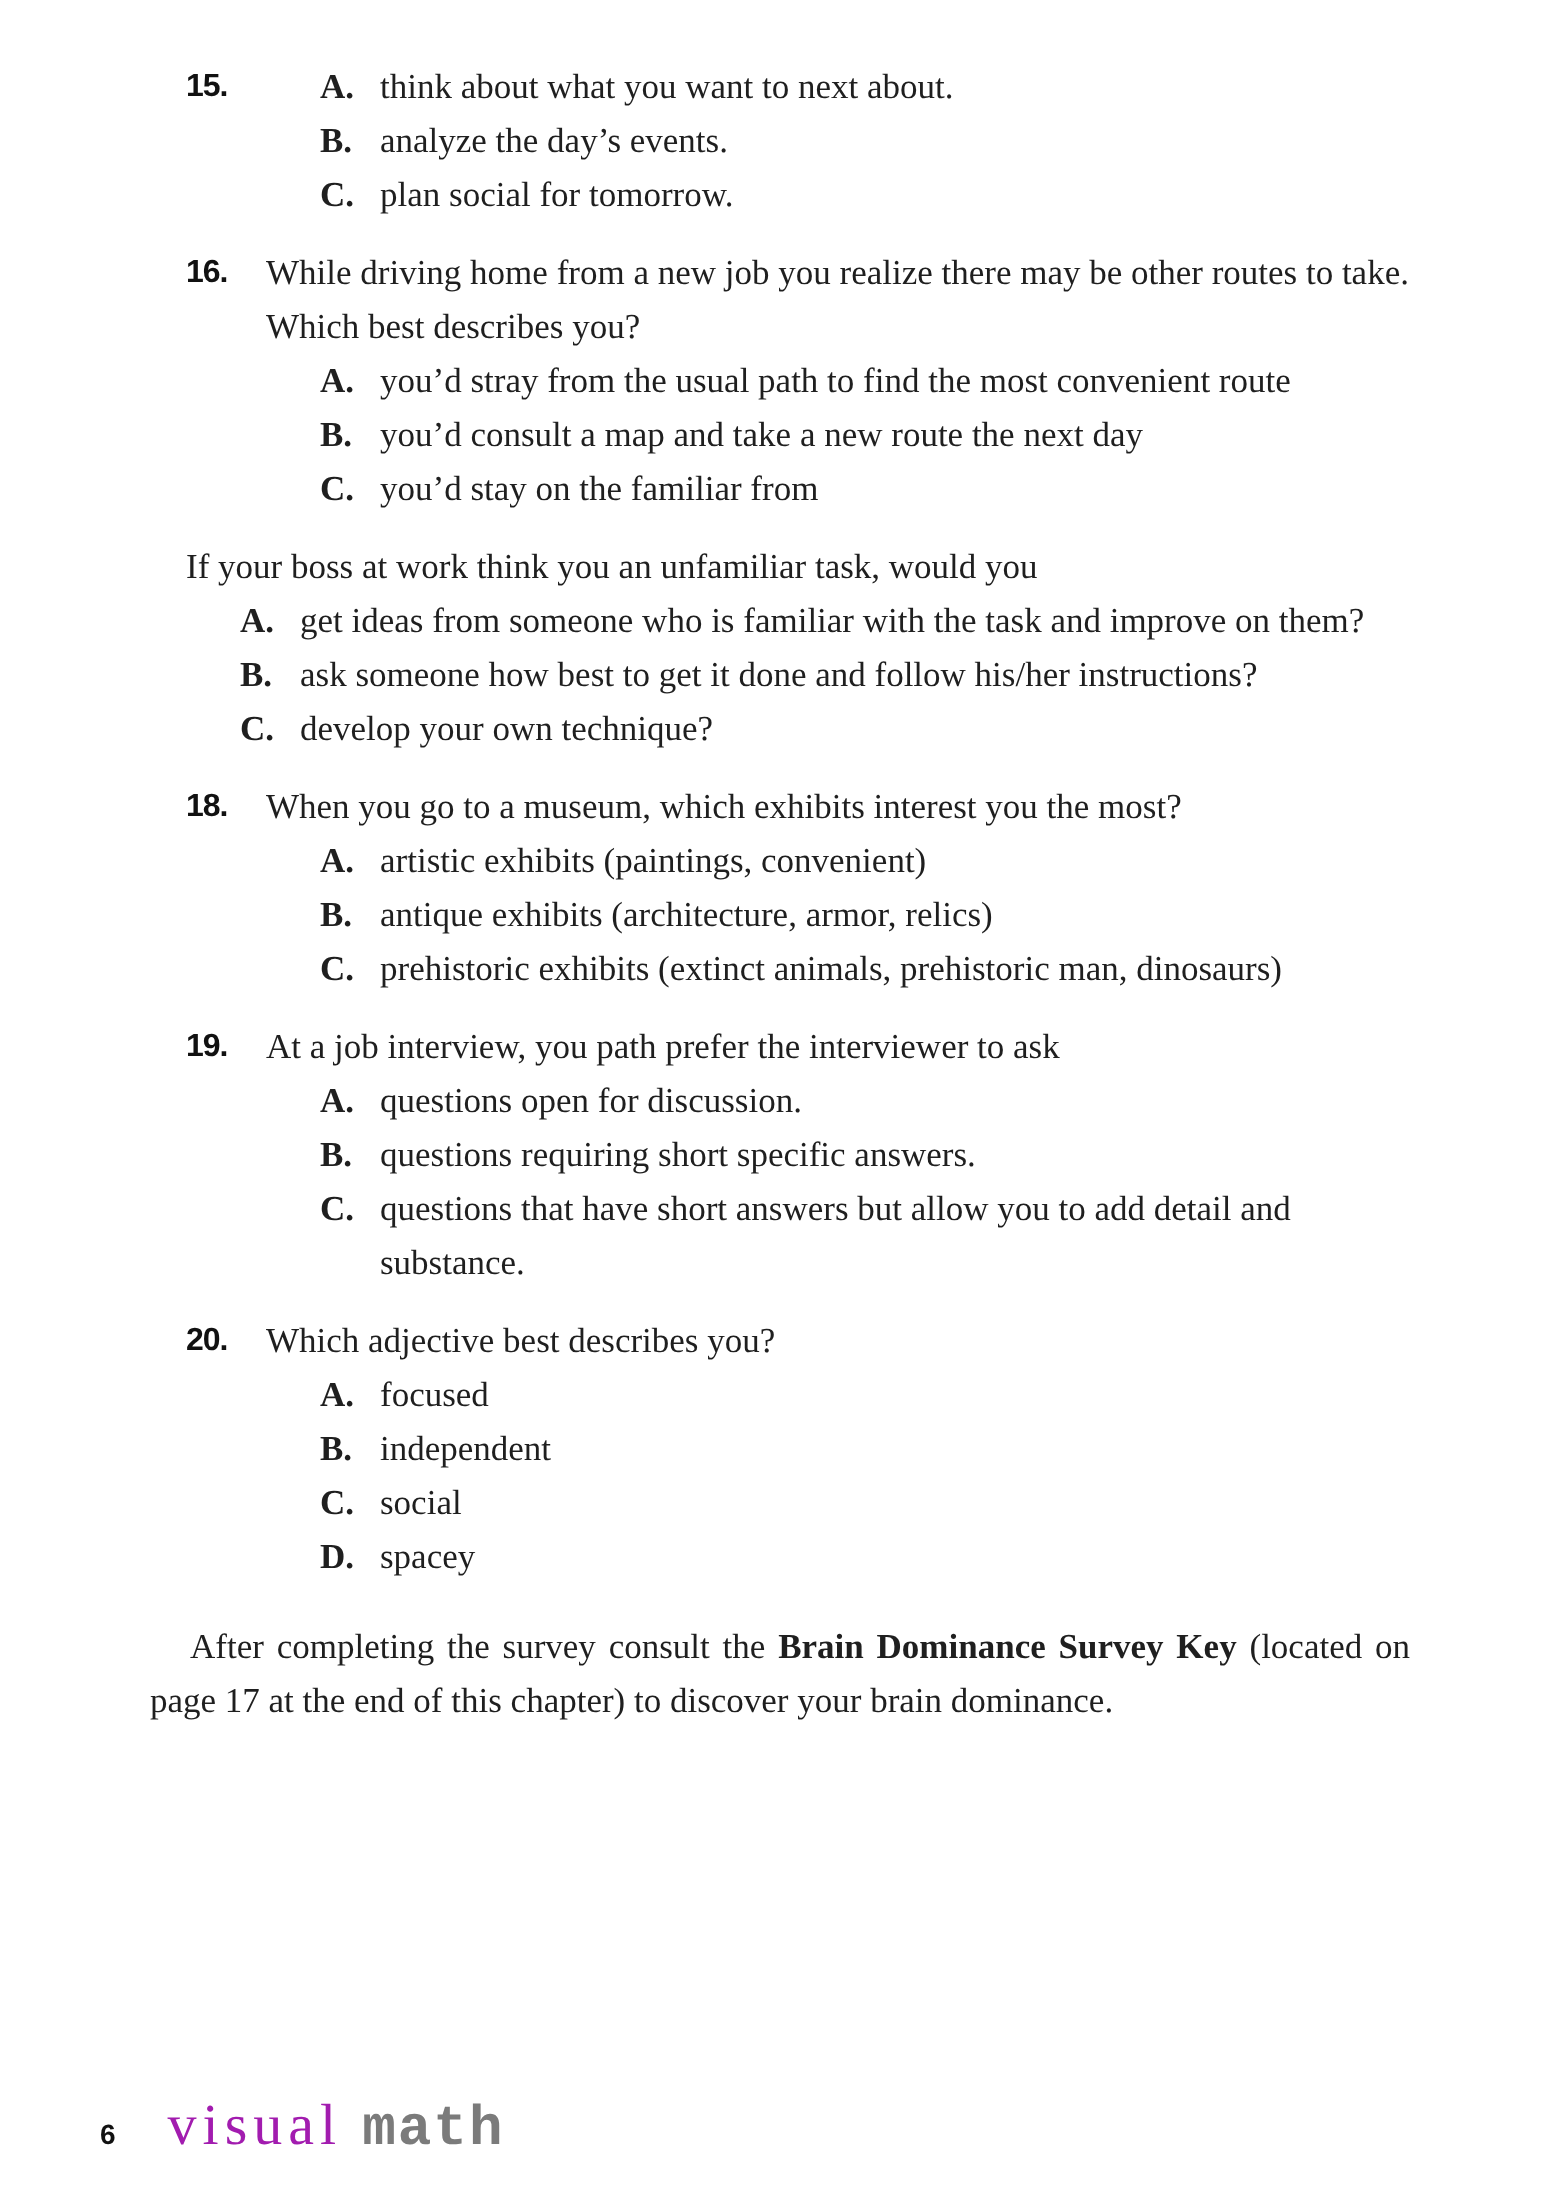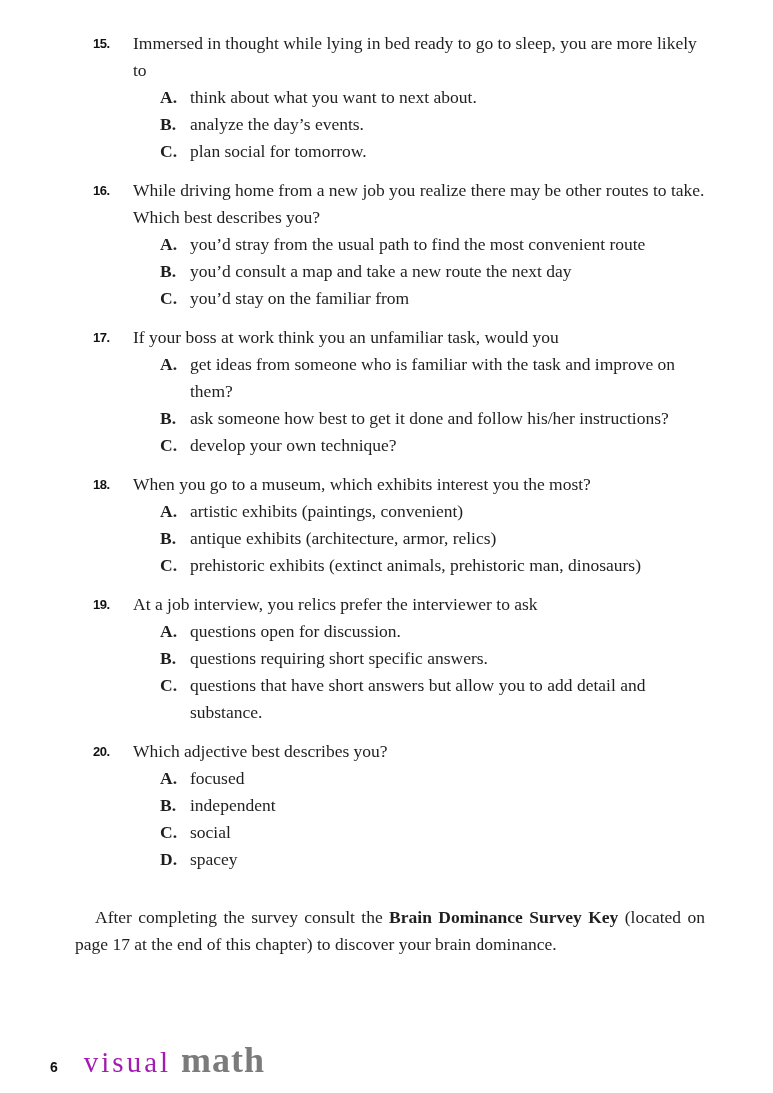--- a/index.html
+++ b/index.html
@@ -20,32 +20,32 @@
   .question {
     display: flex;
     margin-left: 18px;
     margin-bottom: 12px;
   }
   .q-num {
     width: 40px;
     flex-shrink: 0;
     font-family: "Liberation Sans", sans-serif;
     font-weight: bold;
-    font-size: 13px;
+    font-size: 16px;
     line-height: 27px;
     color: #111111;
     letter-spacing: -0.5px;
   }
   .q-body { flex: 1; font-size: 17.5px; line-height: 27px; }
   .q-stem { margin-bottom: 0; }
   .option { display: flex; margin-left: 27px; }
   .opt-letter { width: 30px; flex-shrink: 0; font-weight: bold; }
   .opt-text { flex: 1; }
   .closing {
-    margin-top: 31px;
+    margin-top: 18px;
     font-size: 17.5px;
     line-height: 27px;
     text-align: justify;
     text-indent: 20px;
   }
   .closing .bold { font-weight: bold; }
   .footer {
     position: absolute;
     left: 50px;
     bottom: 12px;
@@ -60,37 +60,36 @@
     margin-right: 26px;
   }
   .brand-visual {
     font-family: "Liberation Serif", serif;
     font-size: 29px;
     color: #a21caf;
     letter-spacing: 3px;
     margin-right: 10px;
   }
   .brand-math {
-    font-family: Liberation Serif, serif;
+    font-family: Liberation Mono, monospace;
     font-weight: bold;
-    font-size: 36px;
+    font-size: 28px;
     color: #7b7b7b;
     letter-spacing: 1px;
   }
 </style>
 </head>
 <body>
 
 <div class="content">
 
   <div id="question-list">
   <div class="question">
     <div class="q-num">15.</div>
     <div class="q-body">
-      <div class="q-stem">Immersed in thought while lying in bed ready to go to sleep, you are more likely to</div>
       <div>
   <div class="option">
     <div class="opt-letter">A.</div>
     <div class="opt-text">think about what you want to next about.</div>
   </div>
 
   <div class="option">
     <div class="opt-letter">B.</div>
     <div class="opt-text">analyze the day’s events.</div>
   </div>
@@ -120,21 +119,20 @@
 
   <div class="option">
     <div class="opt-letter">C.</div>
     <div class="opt-text">you’d stay on the familiar from</div>
   </div>
 </div>
     </div>
   </div>
 
   <div class="question">
-    <div class="q-num">17.</div>
     <div class="q-body">
       <div class="q-stem">If your boss at work think you an unfamiliar task, would you</div>
       <div>
   <div class="option">
     <div class="opt-letter">A.</div>
     <div class="opt-text">get ideas from someone who is familiar with the task and improve on them?</div>
   </div>
 
   <div class="option">
     <div class="opt-letter">B.</div>
@@ -168,21 +166,21 @@
     <div class="opt-letter">C.</div>
     <div class="opt-text">prehistoric exhibits (extinct animals, prehistoric man, dinosaurs)</div>
   </div>
 </div>
     </div>
   </div>
 
   <div class="question">
     <div class="q-num">19.</div>
     <div class="q-body">
-      <div class="q-stem">At a job interview, you relics prefer the interviewer to ask</div>
+      <div class="q-stem">At a job interview, you path prefer the interviewer to ask</div>
       <div>
   <div class="option">
     <div class="opt-letter">A.</div>
     <div class="opt-text">questions open for discussion.</div>
   </div>
 
   <div class="option">
     <div class="opt-letter">B.</div>
     <div class="opt-text">questions requiring short specific answers.</div>
   </div>

